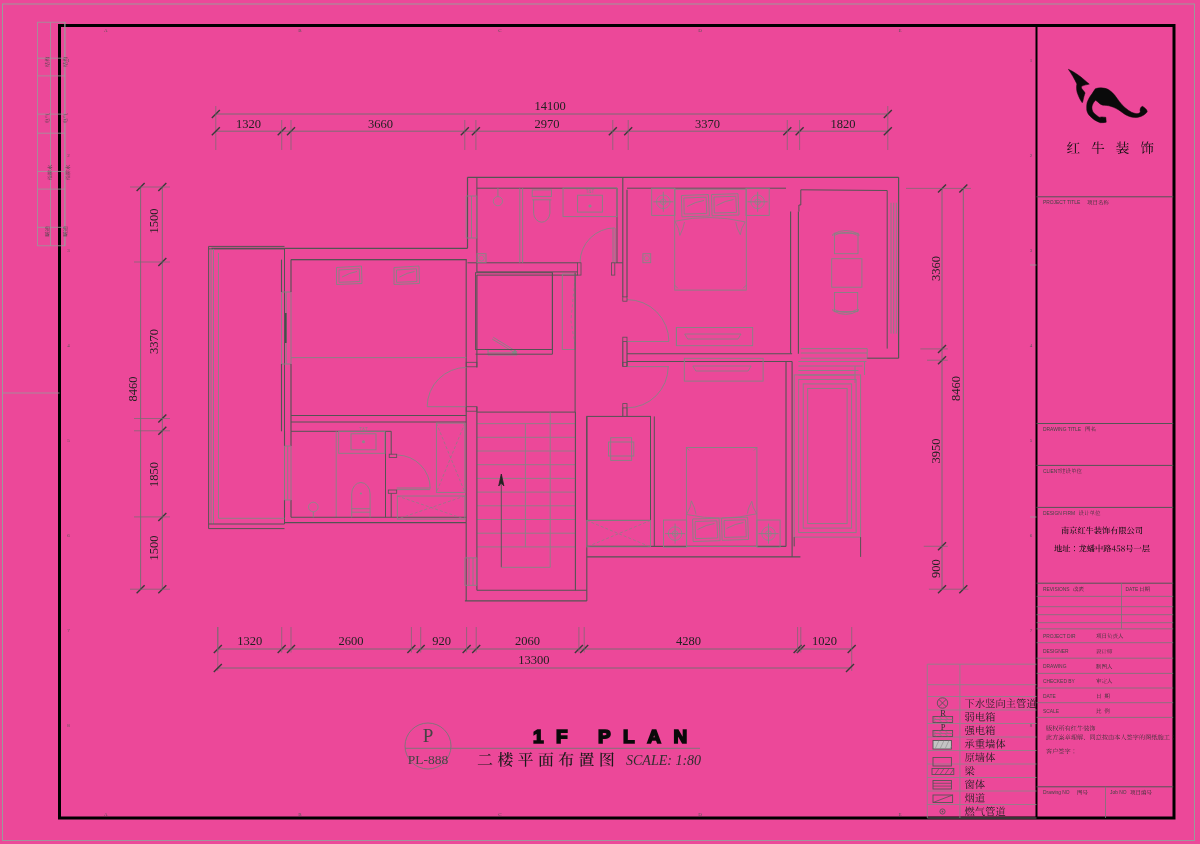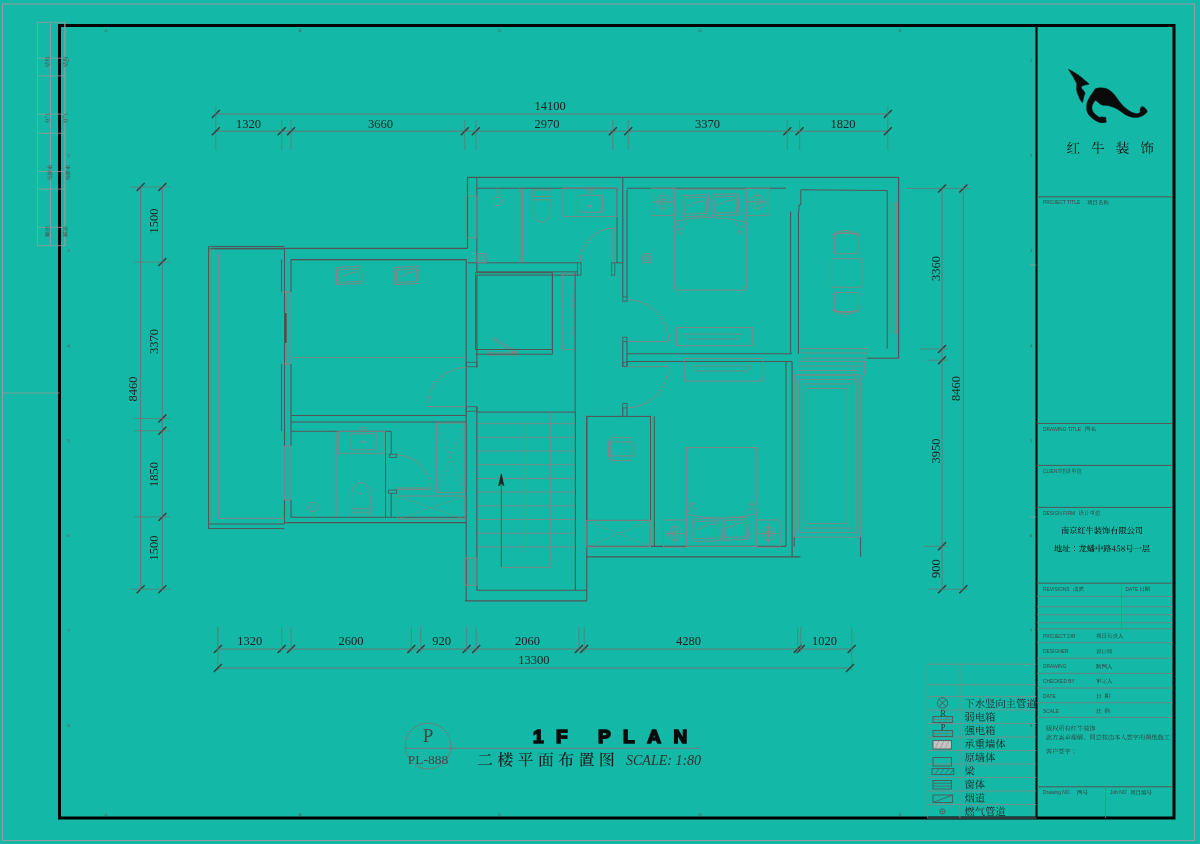--- a/index.html
+++ b/index.html
@@ -1,14 +1,14 @@
 <!DOCTYPE html>
 <html><head><meta charset="utf-8"><style>
 html,body{margin:0;padding:0;background:#fff;}
-.page{position:relative;width:1200px;height:844px;background:#14b8a6;overflow:hidden;}
+.page{position:relative;width:1200px;height:844px;background:#ec4899;overflow:hidden;}
 svg{position:absolute;left:0;top:0;}
 </style></head><body>
 <div class="page">
 <svg width="1200" height="844" viewBox="0 0 1200 844" xmlns="http://www.w3.org/2000/svg">
 
 <rect x="2.5" y="4" width="1192" height="836.5" fill="none" stroke="#9a9a9a" stroke-width="1"></rect>
 
 <rect x="59.5" y="25.5" width="1114.5" height="792.5" fill="none" stroke="#000" stroke-width="3"></rect>
 
 <line x1="1036.5" y1="25.5" x2="1036.5" y2="818" stroke="#000" stroke-width="2"></line>

